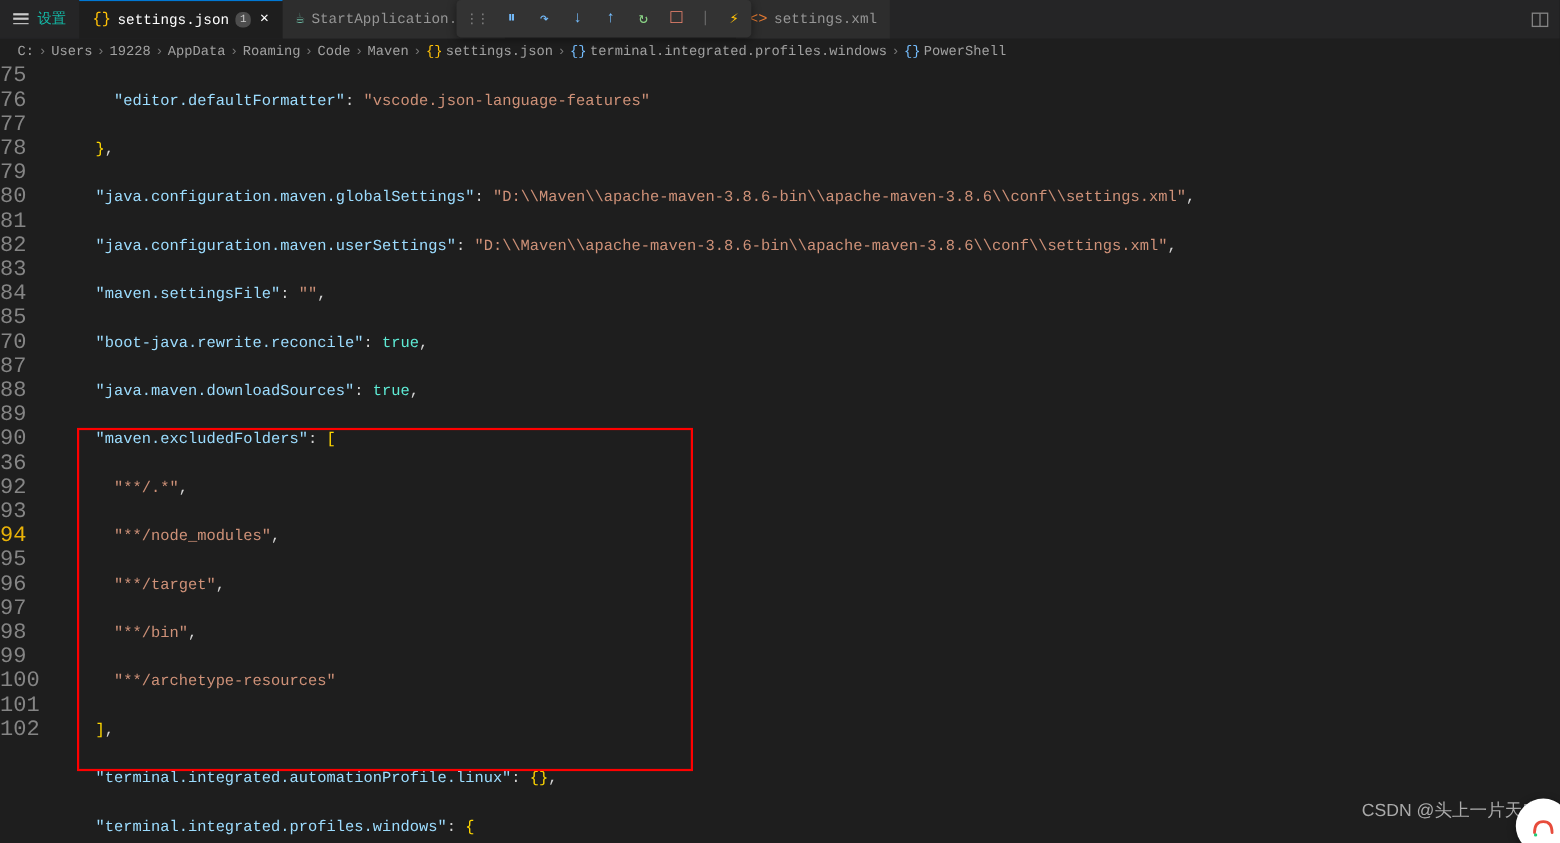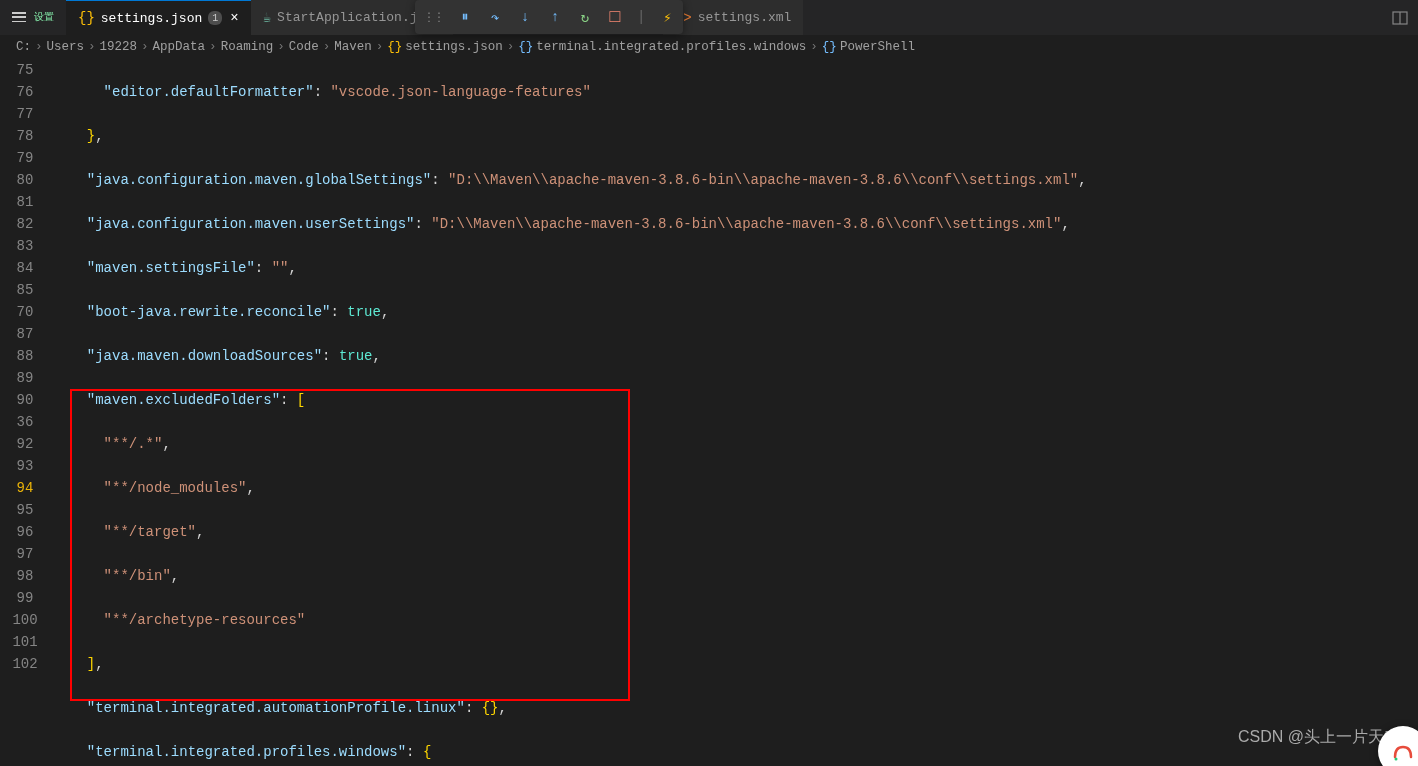--- a/index.html
+++ b/index.html
@@ -17,22 +17,22 @@
   align-items: center;
   height: 35px;
   background: #252526;
   position: relative;
 }
 .tab-settings-link {
   display: flex;
   align-items: center;
   padding: 0 12px;
   height: 100%;
-  font-size: 10px;
-  color: #86efac;
+  font-size: 13px;
+  color: #14b8a6;
   border-bottom: 1px solid #252526;
   cursor: pointer;
 }
 .hamburger {
   width: 14px; height: 10px;
   display: flex; flex-direction: column; justify-content: space-between;
   margin-right: 8px;
 }
 .hamburger span { height: 1.5px; background: #cccccc; }
 .tab {
@@ -93,24 +93,24 @@
 }
 .breadcrumbs .crumb { cursor: pointer; }
 .breadcrumbs .sep { margin: 0 4px; color: #777; }
 .crumb-icon { margin-right: 3px; }
 .editor {
   display: flex;
   height: calc(100% - 59px);
 }
 .gutter {
   width: 70px;
-  text-align: center;
+  text-align: left;
   color: #858585;
   padding-right: 20px;
-  font-size: 14px;
+  font-size: 20px;
   line-height: 22px;
   user-select: none;
 }
 .gutter .current { color: #eab308; }
 .code {
   flex: 1;
   line-height: 22px;
   font-size: 14px;
   position: relative;
   white-space: pre;

